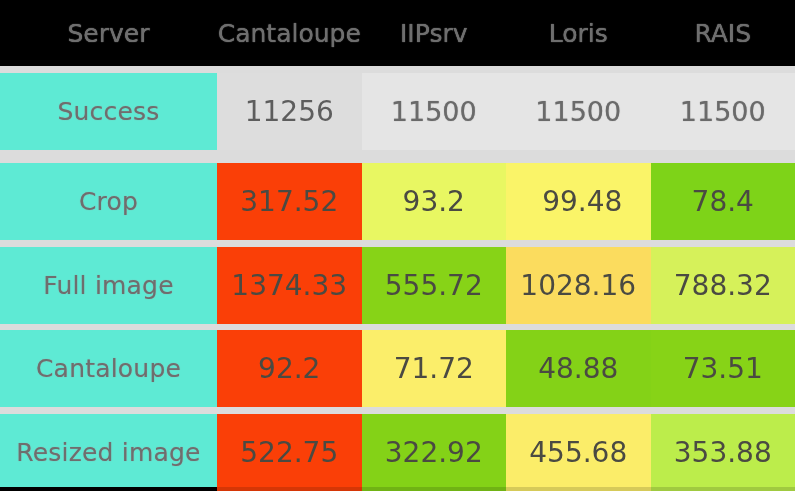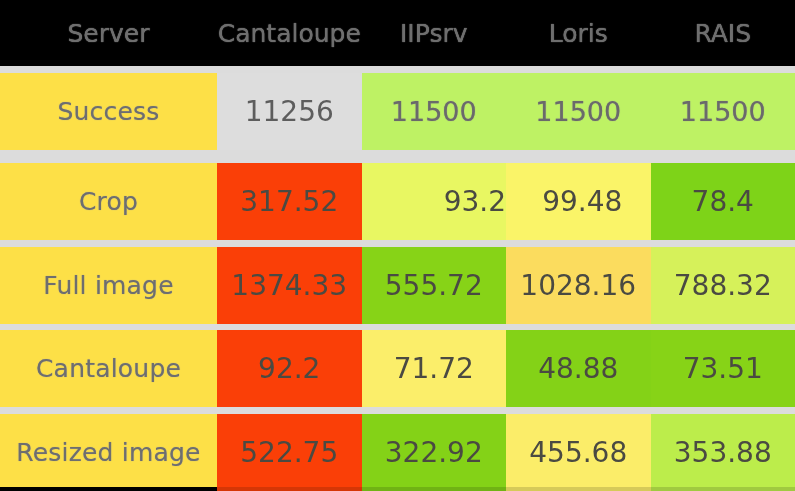--- a/index.html
+++ b/index.html
@@ -48,35 +48,35 @@
   
   .sep-row td {
     height: 6px;
     padding: 0;
     line-height: 0;
     font-size: 0;
   }
 
   
   .label-cell {
-    background: #fde047;
+    background: #5eead4;
     color: #6e6e6e;
     font-size: 25px;
     letter-spacing: 0.2px;
     text-shadow: 0 0 1px #9a9a9a;
   }
   .head-cell {
     background: #000000;
     color: #6e6e6e;
     font-size: 25px;
     text-shadow: 0 0 1px #9a9a9a;
   }
   
   .dark-num {
-    background: #bef264;
+    background: #e5e5e5;
     color: #6a6a6a;
     font-size: 27px;
     text-shadow: 0 0 1px #8f8f8f;
   }
   
   .light-cell {
     background: #dddddd;
     color: #5d5d5d;
     font-size: 28px;
   }
@@ -145,21 +145,21 @@
         <tr class="sep-row">
           <td style="background: rgb(220, 220, 220);"></td>
           <td style="background: rgb(220, 220, 220);"></td>
           <td style="background: rgb(220, 220, 220);"></td>
           <td style="background: rgb(220, 220, 220);"></td>
           <td style="background: rgb(220, 220, 220);"></td>
         </tr>
         <tr class="row">
           <td class="label-cell">Crop</td>
           <td class="val-cell" style="background: rgb(250, 63, 7);">317.52</td>
-          <td class="val-cell" style="background: rgb(232, 247, 98); text-align: right;">93.2</td>
+          <td class="val-cell" style="background: rgb(232, 247, 98);">93.2</td>
           <td class="val-cell" style="background: rgb(250, 244, 104); padding-left: 8px;">99.48</td>
           <td class="val-cell" style="background: rgb(126, 211, 24);">78.4</td>
         </tr>
         <tr class="sep-row">
           <td style="background: rgb(220, 220, 220);"></td>
           <td style="background: rgb(220, 220, 220);"></td>
           <td style="background: rgb(220, 220, 220);"></td>
           <td style="background: rgb(220, 220, 220);"></td>
           <td style="background: rgb(220, 220, 220);"></td>
         </tr>

